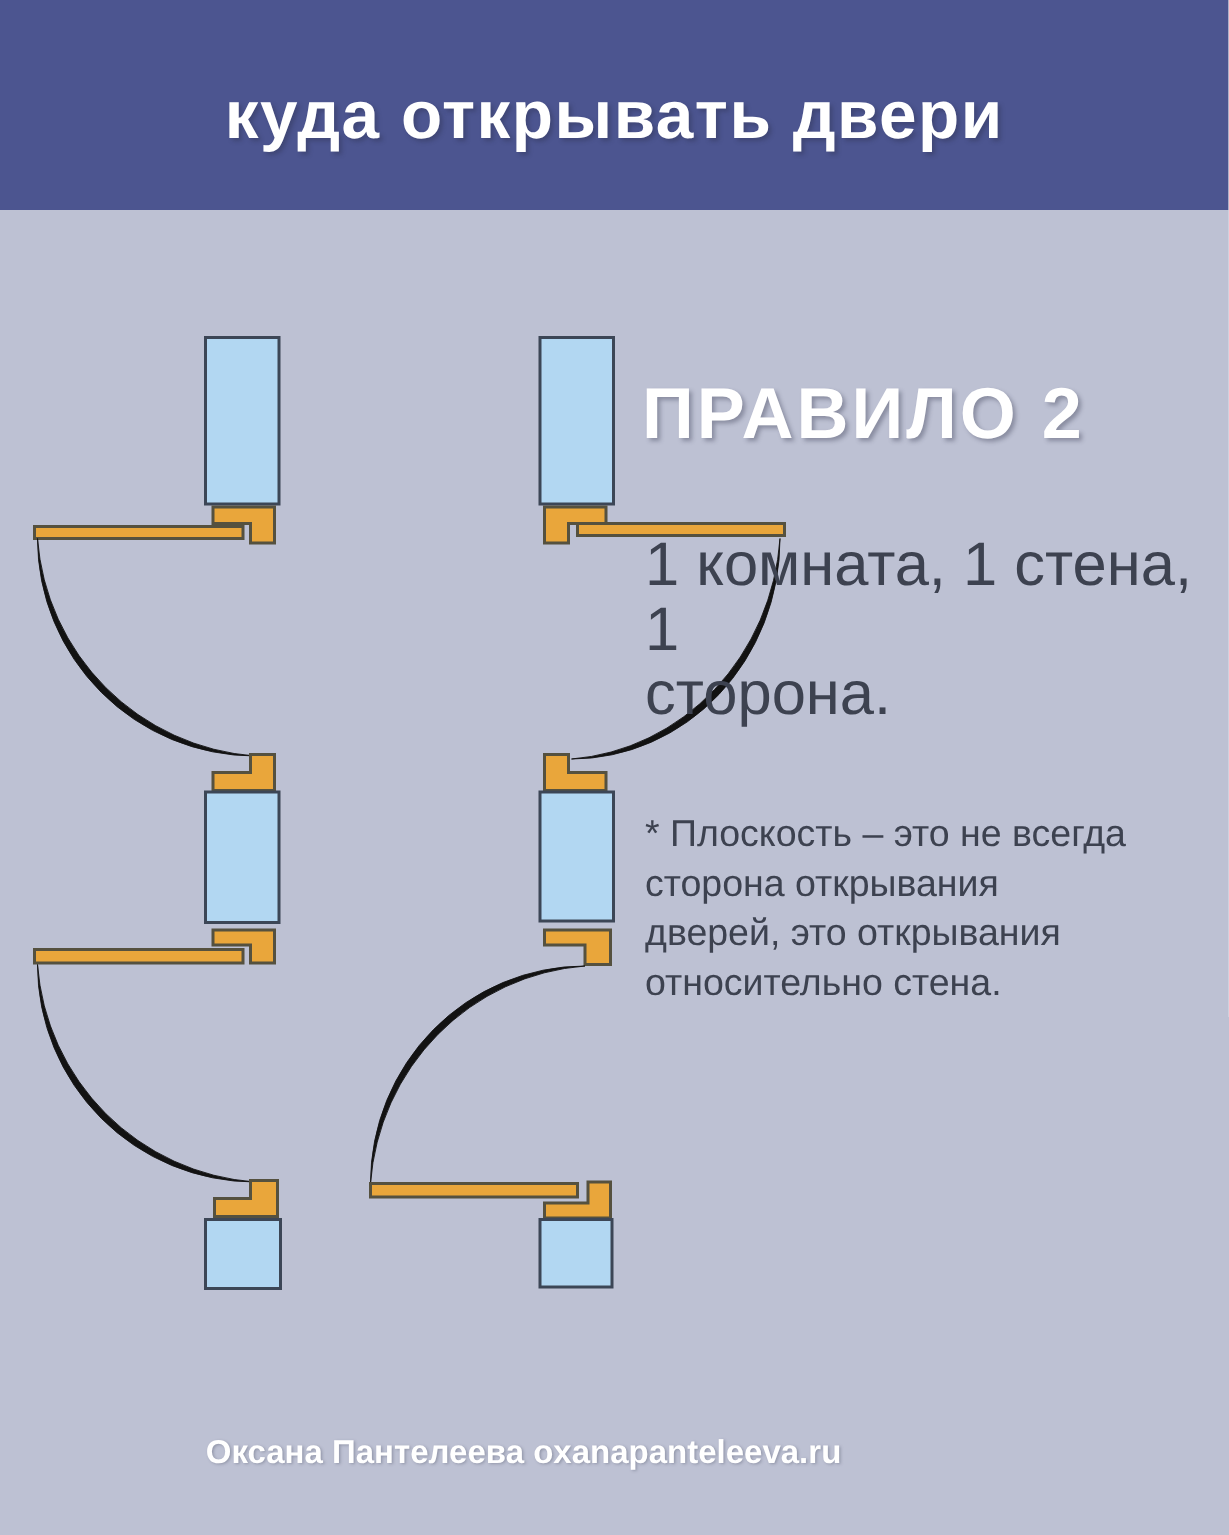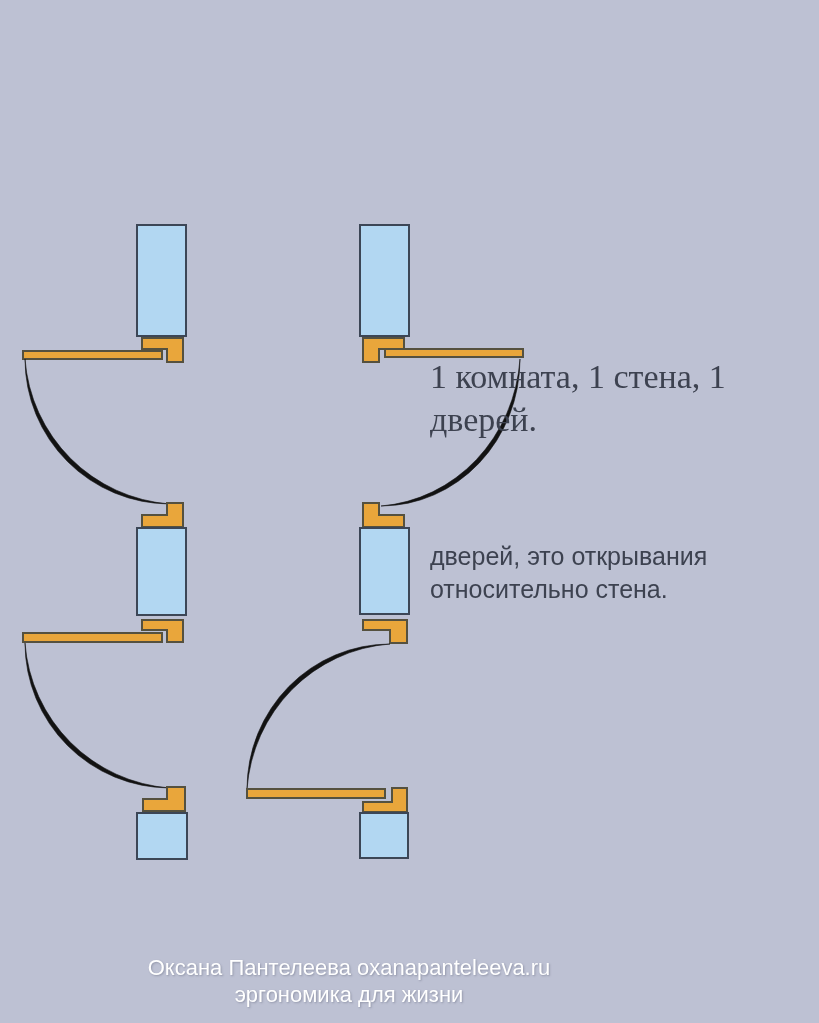--- a/index.html
+++ b/index.html
@@ -44,50 +44,52 @@
     line-height: 48px;
     font-weight: bold;
     letter-spacing: 2px;
     color: var(--text-light, #ffffff);
     text-shadow: 2px 2px 3px rgba(60,62,86,0.4);
   }
   .rule-text {
     position: absolute;
     left: 430px; top: 355px;
     width: 380px;
-    font-size: 34px;
+    font-size: 41px;
     line-height: 43px;
     color: var(--text-dark, #3d4250);
-    font-family: Liberation Serif, serif;
   }
   .note-text {
     position: absolute;
     left: 430px; top: 540px;
     width: 380px;
     font-size: 25px;
     line-height: 33px;
     color: var(--text-dark, #3d4250);
   }
   .footer {
     position: absolute;
     left: 0; top: 954px;
     width: 698px;
     text-align: center;
     font-size: 22px;
     line-height: 27px;
-    font-weight: normal;
+    font-weight: bold;
     color: var(--text-light, #ffffff);
     text-shadow: 1px 1px 2px rgba(96,99,120,0.45);
   }
 </style>
 </head>
 <body>
 
 <div class="page">
 
+  <div class="header">
+    <div class="header-title">куда открывать двери</div>
+  </div>
 
   <svg class="diagram-svg" viewBox="0 0 819 1023" xmlns="http://www.w3.org/2000/svg">
 
     <rect class="wall" x="137" y="225" width="49" height="111"></rect>
     <polygon class="frame" points="142,338 183,338 183,362 167,362 167,349 142,349"></polygon>
     <rect class="frame" x="23" y="351" width="139" height="8"></rect>
     <path class="swing" d="M 25 359 A 145 145 0 0 0 170 504 A 157 157 0 0 1 25 359 Z"></path>
     <polygon class="frame" points="167,503 183,503 183,527 142,527 142,515 167,515"></polygon>
     <rect class="wall" x="137" y="528" width="49" height="87"></rect>
     <polygon class="frame" points="142,620 183,620 183,642 167,642 167,630 142,630"></polygon>
@@ -102,29 +104,31 @@
     <path class="swing" d="M 520 359 A 139 147 0 0 1 381 506 A 151 159 0 0 0 520 359 Z"></path>
     <polygon class="frame" points="363,503 379,503 379,515 404,515 404,527 363,527"></polygon>
     <rect class="wall" x="360" y="528" width="49" height="86"></rect>
     <polygon class="frame" points="363,620 407,620 407,643 390,643 390,630 363,630"></polygon>
     <path class="swing" d="M 390 644 A 143 145 0 0 0 247 789 A 155 157 0 0 1 390 644 Z"></path>
     <rect class="frame" x="247" y="789" width="138" height="9"></rect>
     <polygon class="frame" points="392,788 407,788 407,812 363,812 363,802 392,802"></polygon>
     <rect class="wall" x="360" y="813" width="48" height="45"></rect>
   </svg>
 
+  <div class="rule-heading">ПРАВИЛО 2</div>
 
   <div class="rule-text">
     <div>1 комната, 1 стена, 1</div>
-    <div>дверей.</div>
+    <div>сторона.</div>
   </div>
 
   <div class="note-text">
+    <div>* Плоскость – это не всегда</div>
+    <div>сторона открывания</div>
     <div>дверей, это открывания</div>
     <div>относительно стена.</div>
   </div>
 
   <div class="footer">
     <div>Оксана Пантелеева oxanapanteleeva.ru</div>
-    <div>эргономика для жизни</div>
   </div>
 
 </div>
 
 </body></html>

